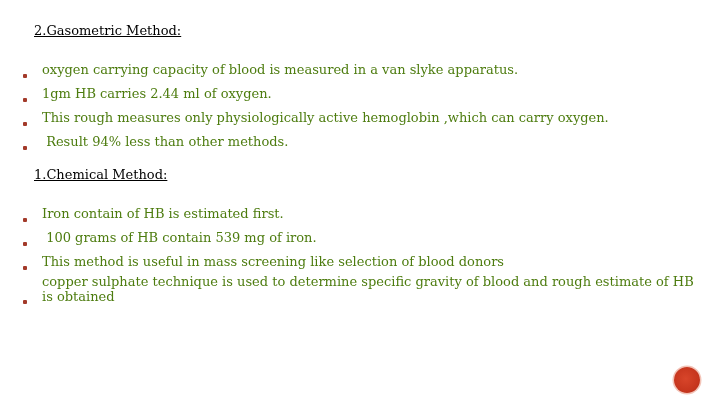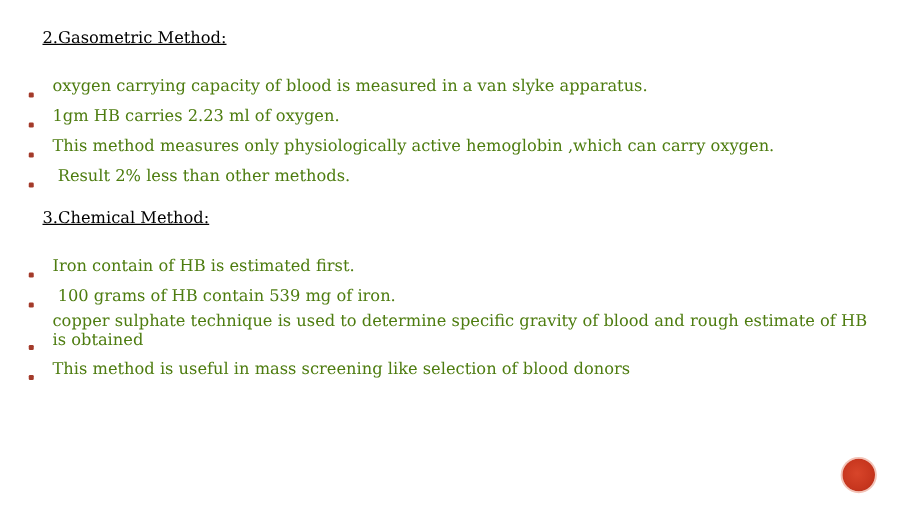--- a/index.html
+++ b/index.html
@@ -39,45 +39,45 @@
 <div class="slide">
   <div class="content">
 
     <div class="heading">2.Gasometric Method:</div>
     <div class="bullet-row">
       <span class="bullet"></span>
       <span class="text">oxygen carrying capacity of blood is measured in a van slyke apparatus.</span>
     </div>
     <div class="bullet-row">
       <span class="bullet"></span>
-      <span class="text">1gm HB carries 2.23 ml of oxygen.</span>
+      <span class="text">1gm HB carries 2.44 ml of oxygen.</span>
     </div>
     <div class="bullet-row">
       <span class="bullet"></span>
-      <span class="text">This method measures only physiologically active hemoglobin ,which can carry oxygen.</span>
+      <span class="text">This rough measures only physiologically active hemoglobin ,which can carry oxygen.</span>
     </div>
     <div class="bullet-row">
       <span class="bullet"></span>
-      <span class="text" style="white-space:pre"> Result 2% less than other methods.</span>
+      <span class="text" style="white-space:pre"> Result 94% less than other methods.</span>
     </div>
 
-    <div class="heading">3.Chemical Method:</div>
+    <div class="heading">1.Chemical Method:</div>
     <div class="bullet-row">
       <span class="bullet"></span>
       <span class="text">Iron contain of HB is estimated first.</span>
     </div>
     <div class="bullet-row">
       <span class="bullet"></span>
       <span class="text" style="white-space:pre"> 100 grams of HB contain 539 mg of iron.</span>
     </div>
 
+    <div class="bullet-row">
+      <span class="bullet"></span>
+      <span class="text">This method is useful in mass screening like selection of blood donors</span>
+    </div>
     <div class="bullet-row multi">
       <span class="bullet"></span>
       <span class="text" style="padding-right:8px">copper sulphate technique is used to determine specific gravity of blood and rough estimate of HB is obtained</span>
-    </div>
-    <div class="bullet-row">
-      <span class="bullet"></span>
-      <span class="text">This method is useful in mass screening like selection of blood donors</span>
     </div>
 
   </div>
   <div class="dot"></div>
 </div>
 
 </body></html>

